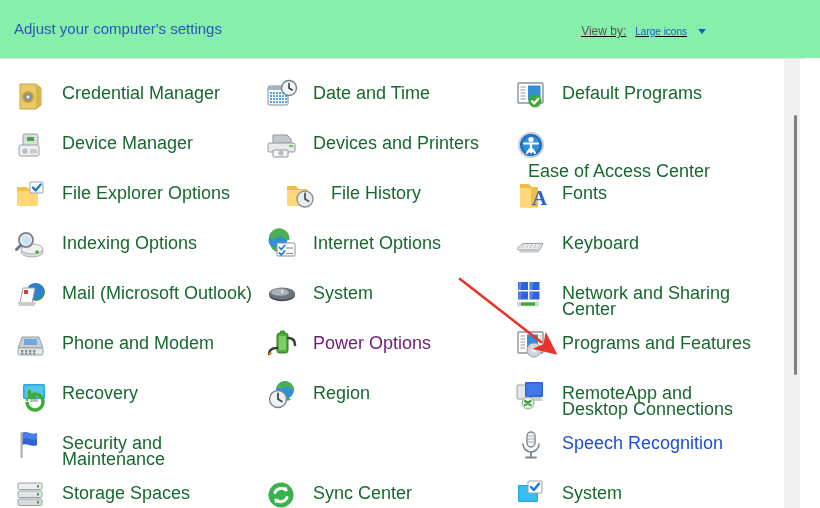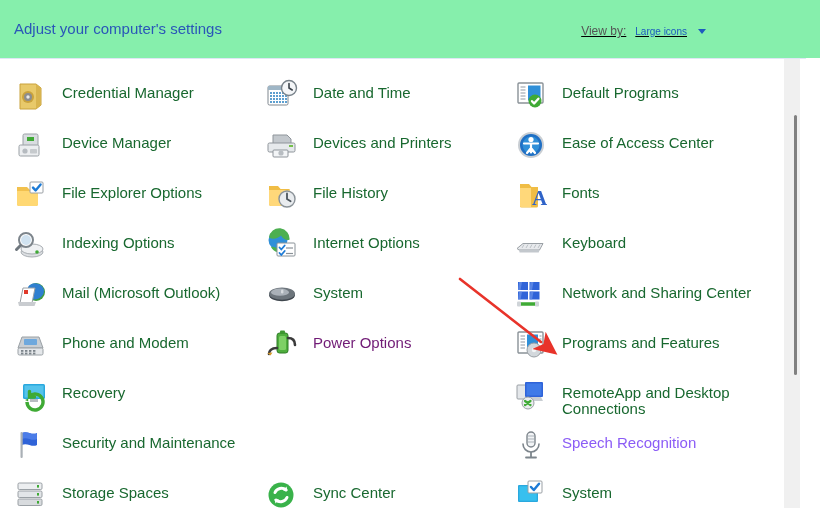--- a/index.html
+++ b/index.html
@@ -100,21 +100,21 @@
     cursor: pointer;
     width: 250px;
   }
   .cp-icon {
     width: 34px; height: 34px;
     flex: 0 0 34px;
     position: relative;
     margin-top: -6px;
   }
   .cp-label {
-    font-size: 15px;
+    font-size: 18px;
     color: #18682f;
     line-height: 16px;
     margin-left: 14px;
     margin-top: 1px;
     max-width: 195px;
   }
 
   
   .col0 { left: 14px; }
   .col1 { left: 265px; }
@@ -368,21 +368,21 @@
     <path d="M8 7h14l4 4v5H8z" fill="#c3c8cd" stroke="#8f959b" stroke-width="1"></path>
     <rect x="3" y="15" width="27" height="9" rx="1.5" fill="#e6e9ec" stroke="#8f959b" stroke-width="1"></rect>
     <rect x="8" y="22" width="15" height="7" rx="1" fill="#f3f5f7" stroke="#8f959b" stroke-width="1"></rect>
     <circle cx="16" cy="25" r="2.6" fill="#b8bdc2"></circle>
     <rect x="24" y="17" width="4" height="2" fill="#76c04b"></rect>
             </svg>
           </span>
         </span>
         <span class="cp-label" style="color: rgb(24, 104, 47);">Devices and Printers</span>
       </div>
-      <div class="cp-item col1" style="left: 265px; top: 184px;">
+      <div class="cp-item col1" style="left: 283px; top: 184px;">
         <span class="cp-icon">
           <span class="ic">
             <svg viewBox="0 0 34 34">
     <path d="M4 8h9l2.6 3h9v15a2 2 0 0 1-2 2H6a2 2 0 0 1-2-2z" fill="#f0bd45"></path>
     <path d="M4 12h20.6v14a2 2 0 0 1-2 2H6a2 2 0 0 1-2-2z" fill="#ffd87a"></path>
     <circle cx="22" cy="21" r="8" fill="#e9ecef" stroke="#8a9298" stroke-width="1.4"></circle>
     <path d="M22 15.5V21l3.6 2.2" stroke="#4c555c" stroke-width="1.8" fill="none" stroke-linecap="round"></path>
             </svg>
           </span>
         </span>
@@ -428,20 +428,34 @@
     <rect x="15" y="2.6" width="5" height="3" rx="1" fill="#3d9630"></rect>
     <rect x="14" y="8" width="7" height="14" rx="1.5" fill="#7ed066"></rect>
     <path d="M12 20c-6 0-8 3-8 6" stroke="#3b3b3b" stroke-width="2.6" fill="none" stroke-linecap="round"></path>
     <path d="M23 10c5 0 7 3 7 7" stroke="#3b3b3b" stroke-width="2.6" fill="none" stroke-linecap="round"></path>
     <path d="M2.5 25l3 2.5 2-3z" fill="#d79a2b"></path>
             </svg>
           </span>
         </span>
         <span class="cp-label" style="color: #701a75;">Power Options</span>
       </div>
+      <div class="cp-item col1" style="left: 265px; top: 384px;">
+        <span class="cp-icon">
+          <span class="ic">
+            <svg viewBox="0 0 34 34">
+    <circle cx="20" cy="12" r="9" fill="#2f8fd8"></circle>
+    <path d="M11.5 9c3.5 2.5 8 1.5 11-1.5 2 3 4.5 4.5 6.4 4A9 9 0 0 0 11.5 9z" fill="#4caf50"></path>
+    <path d="M13 18.5c3-1 5.5 1.5 8.5.8 2-.5 3.5 1 4.6 2A9 9 0 0 1 13 18.5z" fill="#4caf50"></path>
+    <circle cx="13" cy="21" r="8.5" fill="#eef1f3" stroke="#7d858c" stroke-width="1.4"></circle>
+    <path d="M13 15.5V21l3.8 2.4" stroke="#3b434a" stroke-width="1.8" fill="none" stroke-linecap="round"></path>
+            </svg>
+          </span>
+        </span>
+        <span class="cp-label" style="color: rgb(24, 104, 47);">Region</span>
+      </div>
       <div class="cp-item col1" style="left: 265px; top: 484px;">
         <span class="cp-icon">
           <span class="ic">
             <svg viewBox="0 0 34 34">
     <circle cx="16" cy="17" r="12.5" fill="#39b24a"></circle>
     <path d="M10 14.5a7 7 0 0 1 11-2.5" stroke="#ffffff" stroke-width="3" fill="none" stroke-linecap="round"></path>
     <path d="M22 19.5a7 7 0 0 1-11 2.5" stroke="#ffffff" stroke-width="3" fill="none" stroke-linecap="round"></path>
     <path d="M21.5 8.5l1 4.5-4.5-0.6z" fill="#ffffff"></path>
     <path d="M10.5 25.5l-1-4.5 4.5 0.6z" fill="#ffffff"></path>
             </svg>
@@ -462,21 +476,21 @@
                 <line x1="6.5" y1="18" x2="11.5" y2="18"></line>
       <line x1="6.5" y1="21" x2="11.5" y2="21"></line>
     </g>
     <circle cx="21" cy="23" r="6.5" fill="#3faa35"></circle>
     <path d="M18 23.2l2.1 2.3 4.3-4.8" stroke="#ffffff" stroke-width="2.3" fill="none" stroke-linecap="round" stroke-linejoin="round"></path>
             </svg>
           </span>
         </span>
         <span class="cp-label" style="color: rgb(24, 104, 47);">Default Programs</span>
       </div>
-      <div class="cp-item col2" style="left: 514px; top: 134px;">
+      <div class="cp-item col2" style="left: 514px; top: 134px; flex-direction: column;">
         <span class="cp-icon">
           <span class="ic">
             <svg viewBox="0 0 34 34">
     <circle cx="17" cy="17" r="13" fill="#c9ced3"></circle>
     <circle cx="17" cy="17" r="11" fill="#1f6fc4"></circle>
     <circle cx="17" cy="17" r="8.5" fill="#2f8fd8"></circle>
     <circle cx="17" cy="11.5" r="2.6" fill="#ffffff"></circle>
     <path d="M10 15.5h14M17 15.5v9M17 20l-4 5M17 20l4 5" stroke="#ffffff" stroke-width="2.2" stroke-linecap="round" fill="none"></path>
             </svg>
           </span>
@@ -582,21 +596,21 @@
       <line x1="14" y1="8" x2="20" y2="8"></line>
                 <line x1="14" y1="11" x2="20" y2="11"></line>
       <line x1="14" y1="14" x2="20" y2="14"></line>
     </g>
     <path d="M9 16a8 8 0 0 0 16 0" stroke="#7d858c" stroke-width="1.6" fill="none" stroke-linecap="round"></path>
     <line x1="17" y1="24" x2="17" y2="29" stroke="#7d858c" stroke-width="1.8"></line>
     <line x1="12" y1="29.5" x2="22" y2="29.5" stroke="#7d858c" stroke-width="1.8" stroke-linecap="round"></line>
             </svg>
           </span>
         </span>
-        <span class="cp-label" style="color: #8b5cf6;">Speech Recognition</span>
+        <span class="cp-label" style="color: #1d4ed8;">Speech Recognition</span>
       </div>
       <div class="cp-item col2" style="left: 514px; top: 484px;">
         <span class="cp-icon">
           <span class="ic">
             <svg viewBox="0 0 34 34">
     <rect x="4" y="7" width="20" height="17" rx="1" fill="#2aa8de"></rect>
     <rect x="5.3" y="8.3" width="17.4" height="14.4" fill="#37c0ef"></rect>
     <rect x="14" y="3" width="14" height="12" rx="1" fill="#ffffff" stroke="#9aa0a5" stroke-width="1"></rect>
     <path d="M17 9l2.8 3 5.2-6.3" stroke="#1d7bd6" stroke-width="2.5" fill="none" stroke-linecap="round" stroke-linejoin="round"></path>
             </svg>

